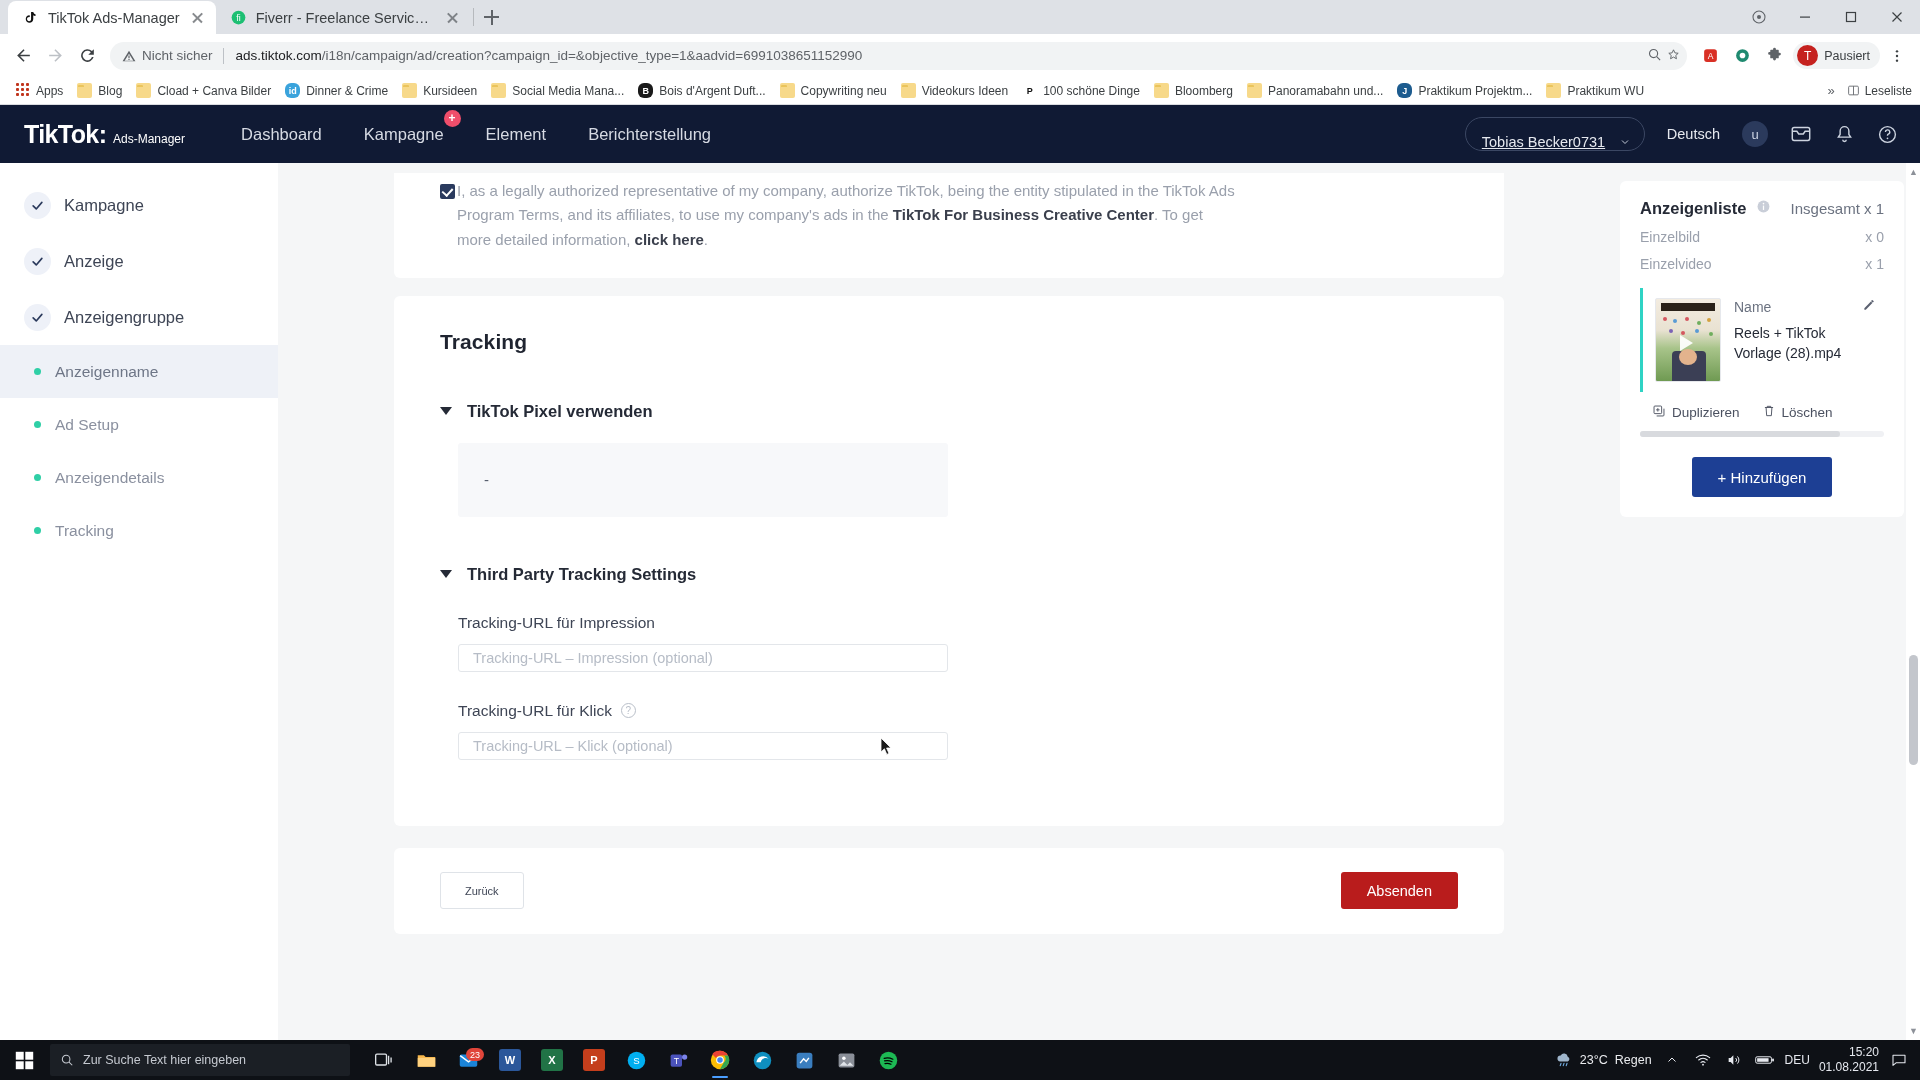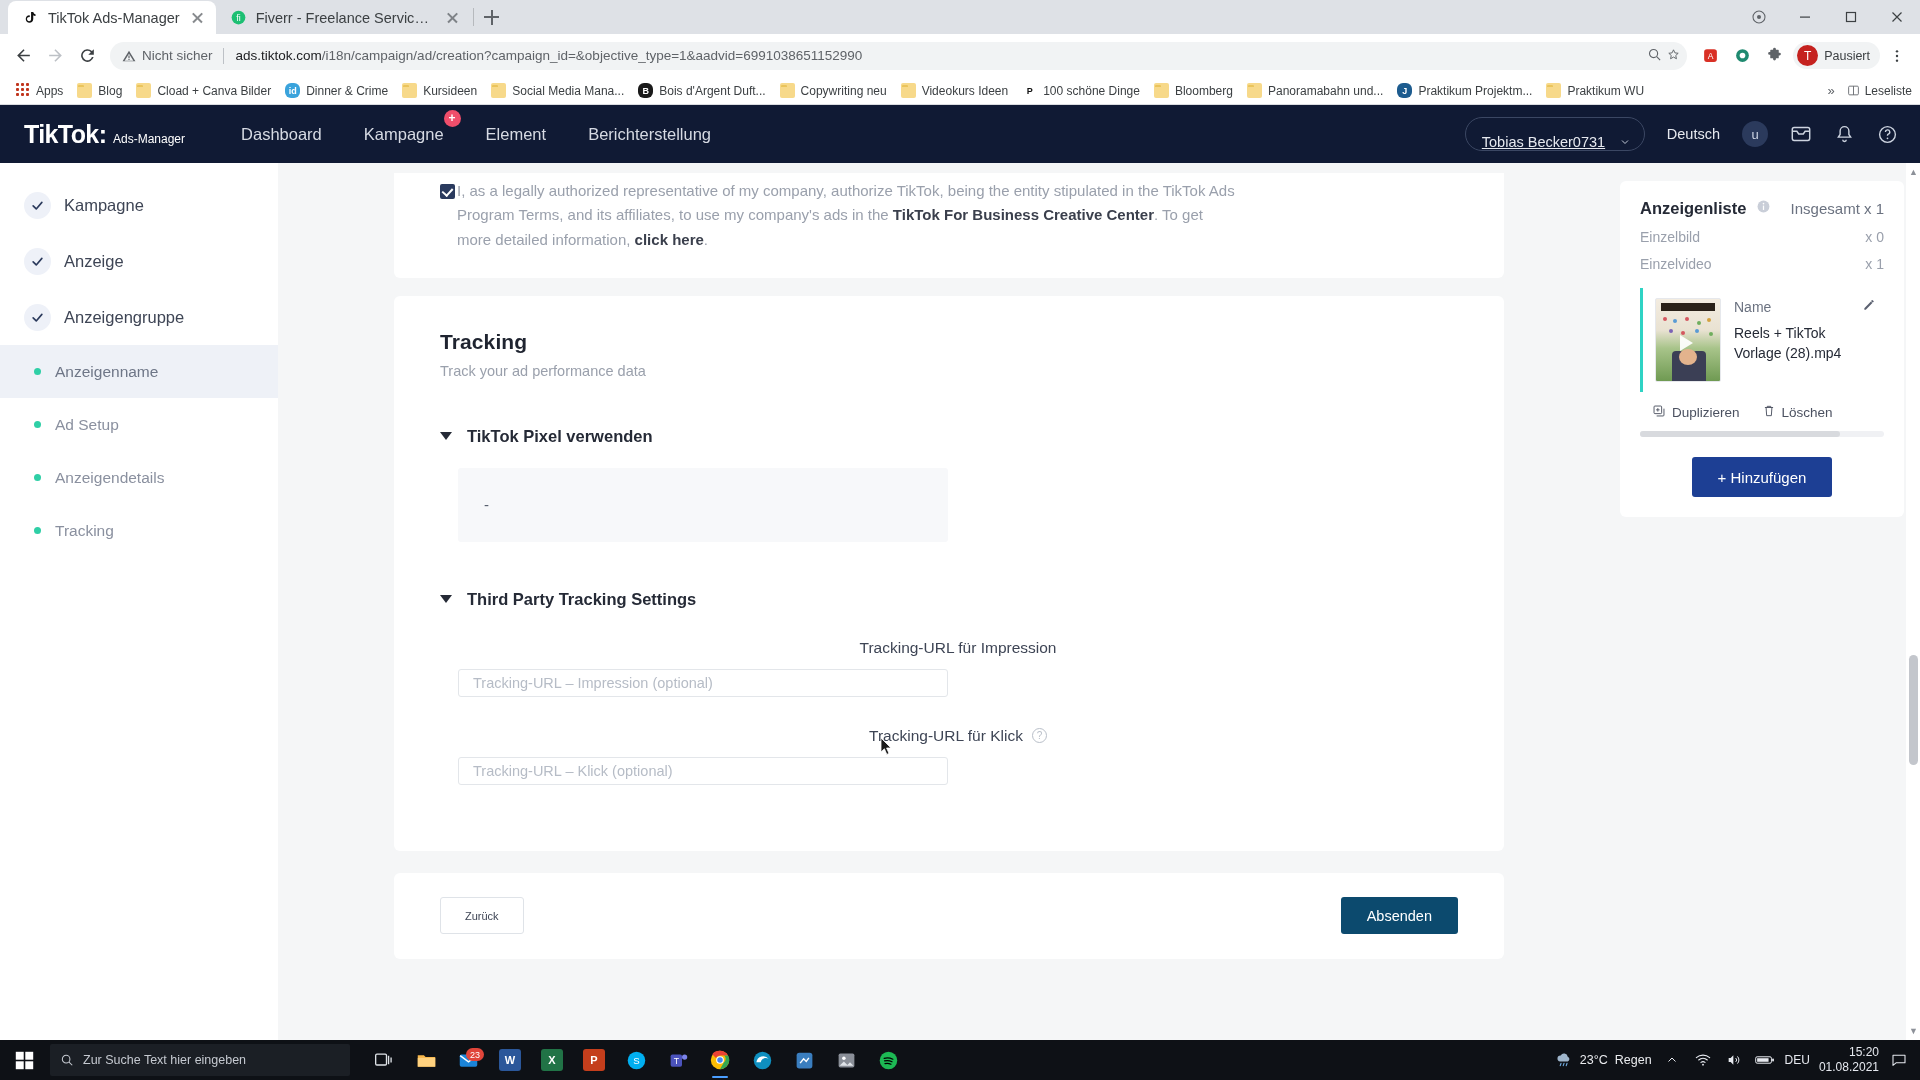--- a/index.html
+++ b/index.html
@@ -139,31 +139,31 @@
 
   .card-track { margin: 0 116px 0 116px; padding: 34px 46px 58px 46px; background: #fff; border-radius: 6px; }
   .sec-title { font-size: 21px; color: #1f2430; font-weight: 600; letter-spacing: .1px; }
   .sec-sub { font-size: 14.5px; color: #9aa0ac; margin-top: 9px; }
   .collapse-head { display: flex; align-items: center; gap: 15px; margin-top: 48px; }
   .tri { width: 0; height: 0; border-left: 6px solid transparent; border-right: 6px solid transparent;
     border-top: 8px solid #252a36; }
   .collapse-title { font-size: 16.5px; color: #252a36; font-weight: 600; }
   .pixel-box { margin: 22px 0 0 18px; width: 490px; height: 74px; background: #f7f8fa; border-radius: 3px;
     display: flex; align-items: center; padding-left: 26px; color: #58606e; font-size: 15px; }
-  .field-label { margin: 30px 0 0 18px; font-size: 15.5px; color: #3e4555; display: flex; align-items: center; gap: 9px; justify-content: center; }
+  .field-label { margin: 30px 0 0 18px; font-size: 15.5px; color: #3e4555; display: flex; align-items: center; gap: 9px; }
   .qmark { width: 15px; height: 15px; border-radius: 50%; border: 1.3px solid #b9bfc9; color: #b9bfc9;
     font-size: 10px; display: flex; align-items: center; justify-content: center; }
   .inp { margin: 12px 0 8px 18px; width: 490px; height: 28px; border: 1px solid #e3e6ea; border-radius: 3px;
     display: flex; align-items: center; padding: 0 14px; font-size: 14.5px; color: #b6bcc6; background:#fff; }
 
   .footer-card { margin: 22px 116px 0 116px; background: #fff; border-radius: 6px; height: 86px;
     display: flex; align-items: center; justify-content: space-between; padding: 0 46px; }
   .btn-back { border: 1px solid #dfe3e8; border-radius: 3px; height: 37px; padding: 0 24px;
     display: flex; align-items: center; font-size: 11px; color: #3e4555; background: #fff; }
-  .btn-submit { background: #0c4a6e; color: #fff; border-radius: 3px; height: 37px; padding: 0 26px;
+  .btn-submit { background: #b91c1c; color: #fff; border-radius: 3px; height: 37px; padding: 0 26px;
     display: flex; align-items: center; font-size: 14.5px; font-weight: 500; }
 
   
   .rpanel { width: 300px; flex: 0 0 300px; padding: 18px 16px 0 0; }
   .rp-card { background: #fff; border-radius: 6px; padding: 18px 20px 16px 20px; }
   .rp-head { display: flex; align-items: center; gap: 10px; }
   .rp-title { font-size: 16.5px; font-weight: 600; color: #252a36; }
   .rp-total { font-size: 15px; color: #6b7280; margin-left: auto; }
   .rp-row { display: flex; font-size: 14px; color: #9aa0ac; margin-top: 11px; }
   .rp-row span:last-child { margin-left: auto; }
@@ -522,21 +522,20 @@
             <span>
               <span>I, as a legally authorized representative of my company, authorize TikTok, being the entity stipulated in the TikTok Ads</span>
               <span>Program Terms, and its affiliates, to use my company's ads in the </span><span class="lnk">TikTok For Business Creative Center</span><span>. To get more detailed</span>
               <span>information, </span><span class="lnk">click here</span><span>.</span>
             </span>
           </div>
         </div>
 
         <div class="card-track">
           <div class="sec-title">Tracking</div>
-          <div class="sec-sub">Track your ad performance data</div>
 
           <div class="collapse-head">
             <span class="tri"></span>
             <span class="collapse-title">TikTok Pixel verwenden</span>
           </div>
           <div class="pixel-box">
             <span>-</span>
           </div>
 
           <div class="collapse-head">

